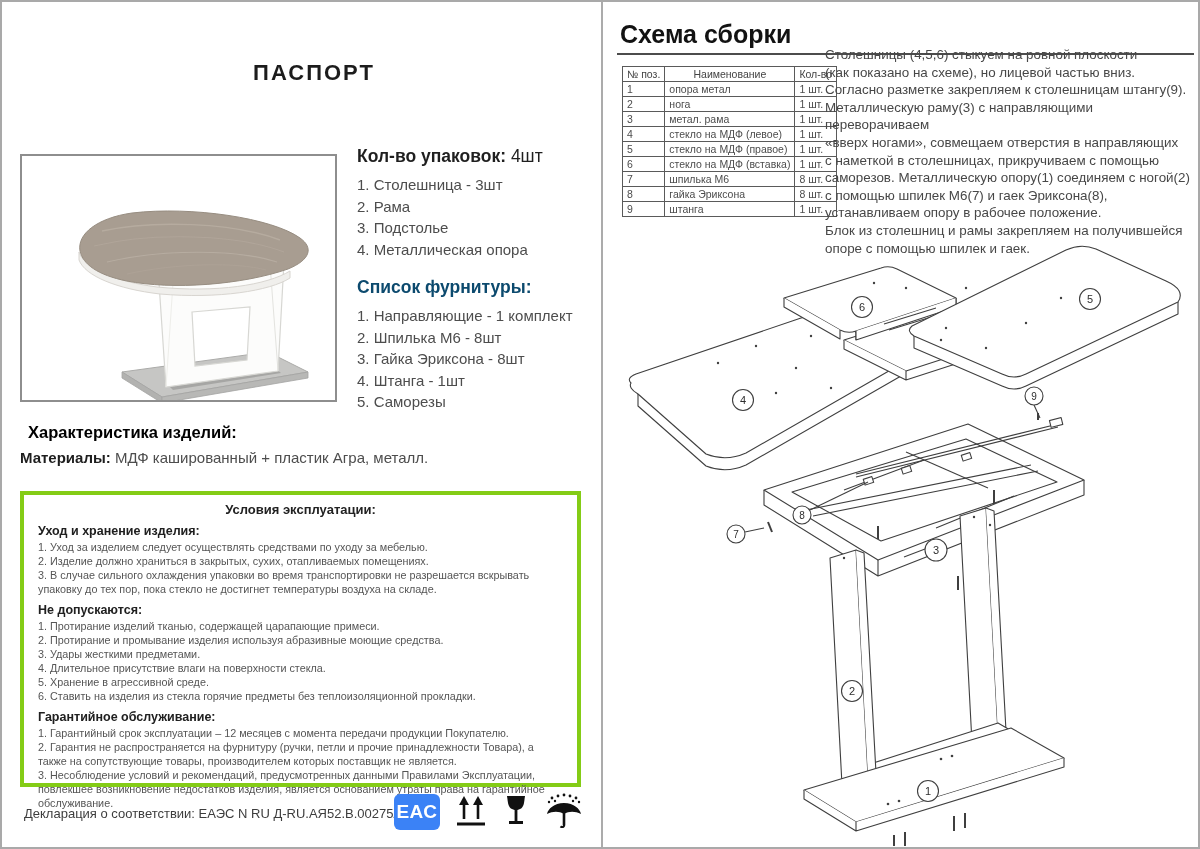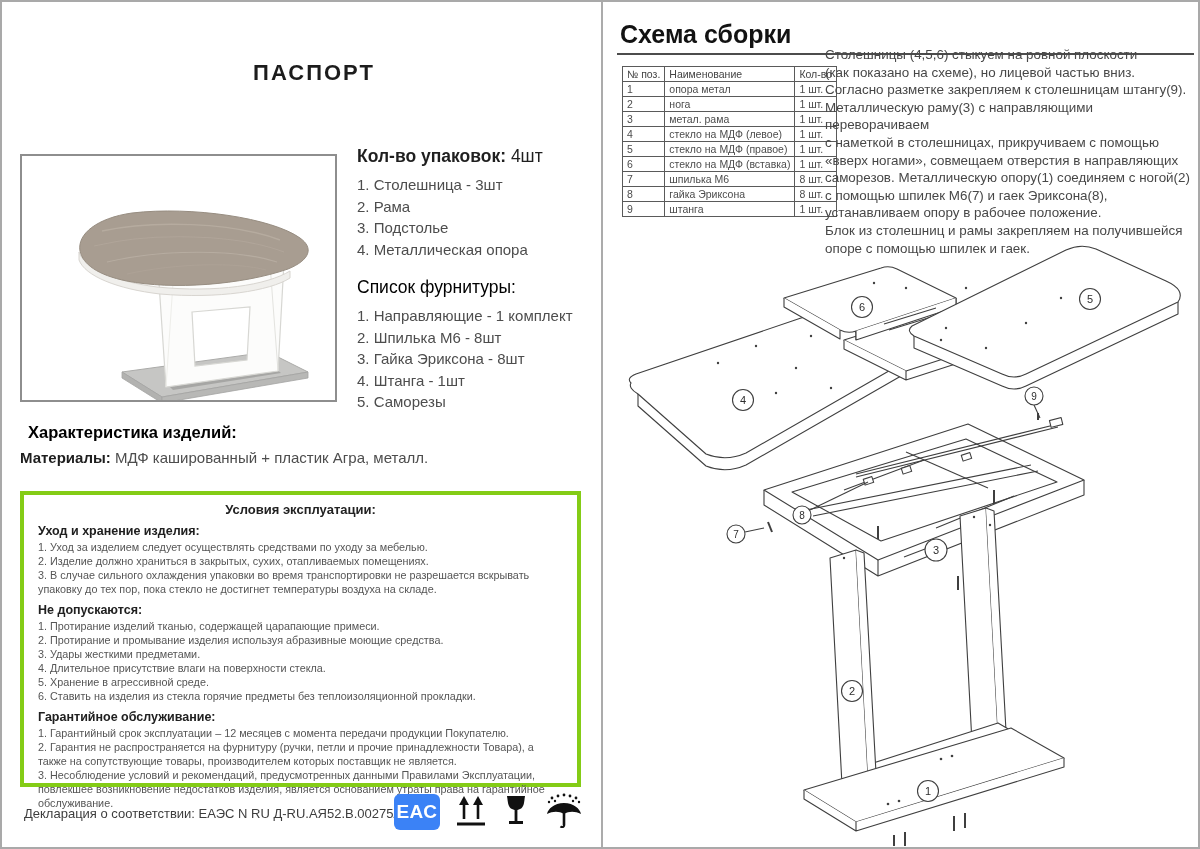--- a/index.html
+++ b/index.html
@@ -13,21 +13,21 @@
 
   
   .pass-title { position:absolute; left:12px; top:58px; width:600px; text-align:center;
     font-size:22px; font-weight:bold; letter-spacing:2px; color:#1c1c1c; }
   .photo-frame { position:absolute; left:18px; top:152px; width:317px; height:248px;
     border:2px solid #8e8e8e; background:#fff; }
   .right-col { position:absolute; left:355px; top:144px; width:238px; }
   .h-inline { font-size:17.5px; color:#1f1f1f; }
   .h-inline b { font-weight:bold; }
   .plain-list { margin-top:7px; font-size:15px; line-height:21.5px; color:#4d4d4d; }
-  .hw-title { margin-top:17px; font-size:17.5px; font-weight:normal; color:#000000; }
+  .hw-title { margin-top:17px; font-size:17.5px; font-weight:bold; color:#0c4a6e; }
   .char-title { position:absolute; left:18px; top:421px; font-size:16.5px; font-weight:bold; color:#000000;margin-left:8px; }
   .materials { position:absolute; left:18px; top:447px; font-size:15px; color:#4d4d4d; }
   .materials b { color:#1e1e1e;margin-top:11px; }
 
   .cond-box { position:absolute; left:18px; top:489px; width:561px; height:296px;
     border:4px solid #84cc16; padding:7px 14px 6px 14px; }
   .cond-title { text-align:center; font-size:13px; font-weight:bold; color:#222; }
   .cond-head { font-size:12.5px; font-weight:bold; color:#202020; margin-top:7px; margin-bottom:2px; }
   .cond-item { font-size:10.8px; line-height:14px; color:#555; }
 
@@ -36,21 +36,21 @@
     display:flex; align-items:center; justify-content:space-between; }
   .eac-badge { width:46px; height:36px; background:#3b82f6; border-radius:6px; color:#fff;
     display:flex; align-items:center; justify-content:center; font-weight:bold; font-size:19px; letter-spacing:.5px; }
 
   
   .asm-title { position:absolute; left:618px; top:18px; font-size:25px; font-weight:bold; color:#121212; }
   .asm-rule { position:absolute; left:615px; top:51px; width:577px; height:2px; background:#4c4c4c; }
   .parts-table { position:absolute; left:620px; top:64px; border-collapse:collapse; }
   .parts-table th, .parts-table td { border:1px solid #5a5a5a; font-size:10.5px; color:#4c4c4c;
     padding:1px 4px; font-weight:normal; text-align:left; height:14px; white-space:nowrap; }
-  .parts-table th { color:#444; }
+  .parts-table th { color:#444;text-align:center; }
   .col-num { width:38px; } .col-name { width:124px; } .col-qty { width:40px; }
 
   .instructions { position:absolute; left:823px; top:44px; width:372px;
     font-size:13.4px; line-height:17.6px; color:#474747; }
   .diagram { position:absolute; left:604px; top:226px; }
 
   svg text { font-family:"Liberation Sans", sans-serif; }
 </style>
 </head>
 <body>
@@ -246,22 +246,22 @@
         </tr>
       </tbody>
   </table>
 
   <div class="instructions">
 
   <div>Столешницы (4,5,6) стыкуем на ровной плоскости</div>
       <div>(как показано на схеме), но лицевой частью вниз.</div>
       <div>Согласно разметке закрепляем к столешницам штангу(9).</div>
       <div>Металлическую раму(3) с направляющими переворачиваем</div>
+      <div>«вверх ногами», совмещаем отверстия в направляющих</div>
       <div>с наметкой в столешницах, прикручиваем с помощью</div>
-      <div>«вверх ногами», совмещаем отверстия в направляющих</div>
       <div>саморезов. Металлическую опору(1) соединяем с ногой(2)</div>
       <div>с помощью шпилек М6(7) и гаек Эриксона(8),</div>
       <div>устанавливаем опору в рабочее положение.</div>
       <div>Блок из столешниц и рамы закрепляем на получившейся</div>
       <div>опоре с помощью шпилек и гаек.</div>
     </div>
 
   <svg class="diagram" width="592" height="618" viewBox="0 0 592 618" stroke="#3f3f3f" fill="none" stroke-width="1.1" stroke-linejoin="round">
 
     <g>

